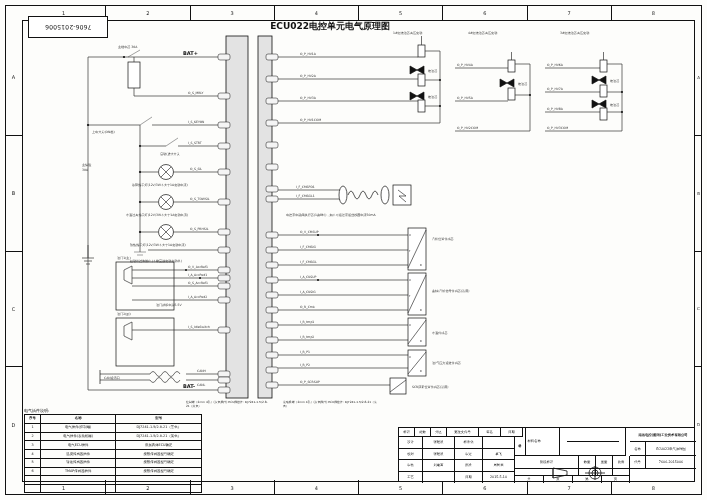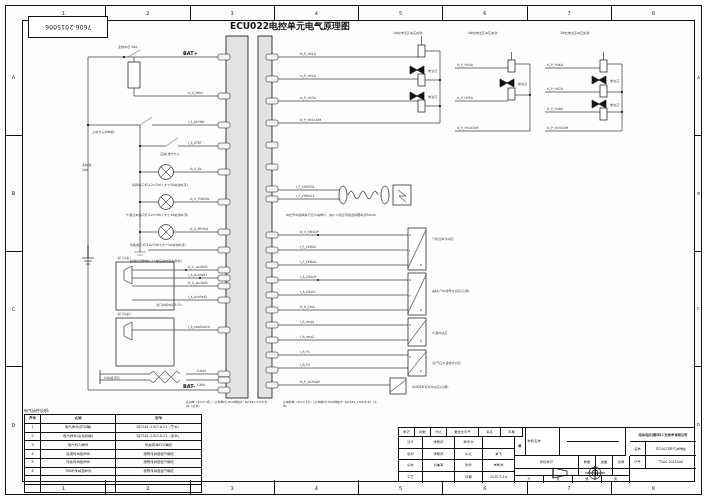--- a/index.html
+++ b/index.html
@@ -74,21 +74,21 @@
   }
   .dwgno-text {
     font-size: 6px; color: #111;
     transform: rotate(180deg);
     letter-spacing: .2px;
   }
 
   
   .main-title {
     position: absolute; left: 190px; top: 20px;
-    width: 200px; text-align: center;
+    width: 200px; text-align: right;
     font-size: 9px; font-weight: bold; color: #111;
   }
 
   
   svg.sch { position: absolute; left: 0; top: 0; width: 707px; height: 500px; }
   .wire { stroke: #333; stroke-width: .7; fill: none; }
   .wire-thin { stroke: #444; stroke-width: .5; fill: none; }
   .box-l { stroke: #111; stroke-width: .7; fill: none; }
   .ecu-fill { fill: #e3e3e3; stroke: #111; stroke-width: .8; }
   .pin-r { fill: #f4f4f4; stroke: #111; stroke-width: .5; }

